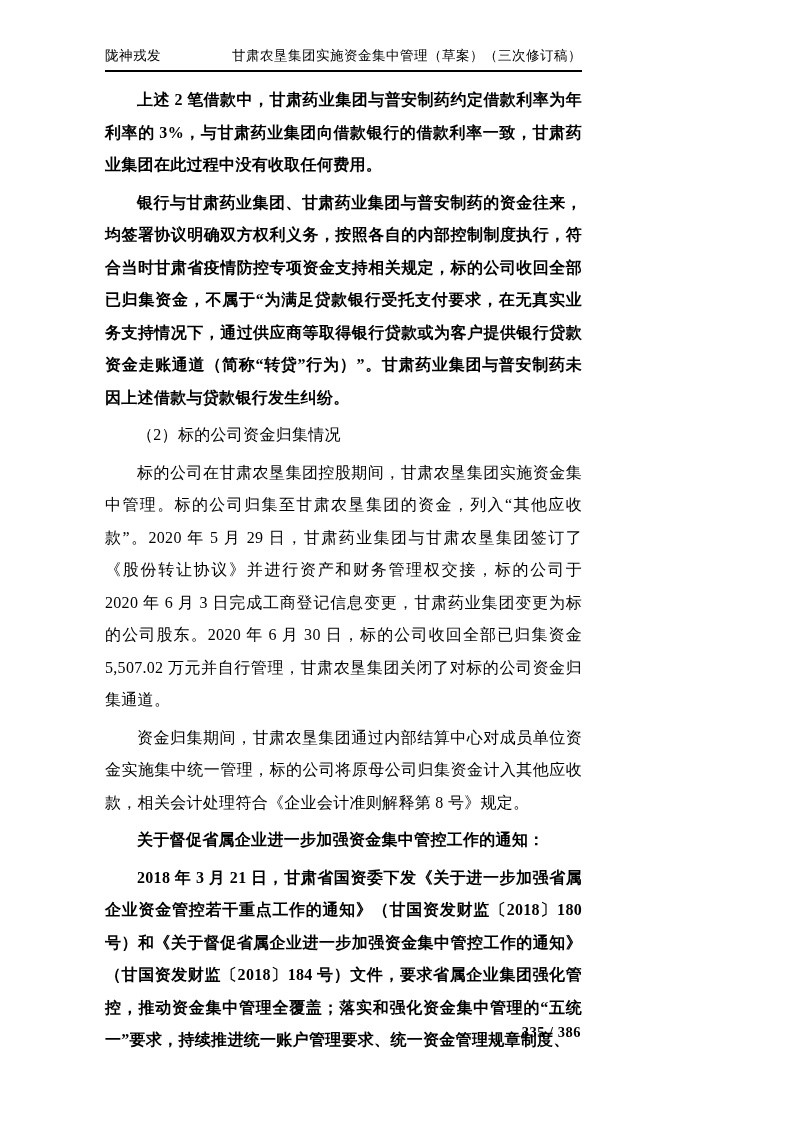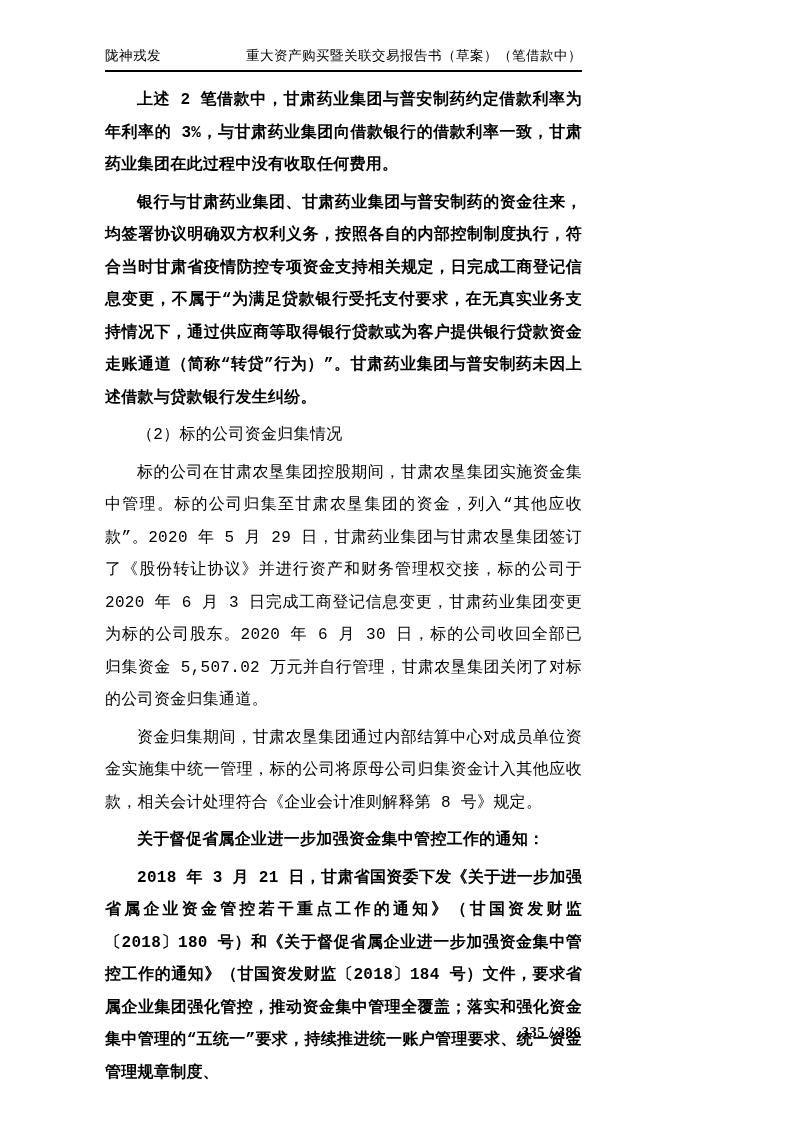--- a/index.html
+++ b/index.html
@@ -33,21 +33,20 @@
   }
   .doc-body {
     position: absolute;
     left: 105px;
     right: 104px;
     top: 84px;
     font-size: 16px;
     line-height: 32.5px;
     text-align: justify;
     letter-spacing: 0.3px;
-    font-family: Liberation Mono, monospace;
   }
   .doc-body p {
     margin: 0 0 5px 0;
     text-indent: 2em;
   }
   .doc-body p.bold {
     font-weight: bold;
   }
   .footer {
     position: absolute;
@@ -58,26 +57,26 @@
     letter-spacing: 0.5px;
   }
 </style>
 </head>
 <body>
 
 <div class="page">
 
   <div class="header">
     <span>陇神戎发</span>
-    <span>重大资产购买暨关联交易报告书（草案）（笔借款中）</span>
+    <span>甘肃农垦集团实施资金集中管理（草案）（三次修订稿）</span>
   </div>
 
   <div class="doc-body">
     <p class="bold">上述 2 笔借款中，甘肃药业集团与普安制药约定借款利率为年利率的 3%，与甘肃药业集团向借款银行的借款利率一致，甘肃药业集团在此过程中没有收取任何费用。</p>
-    <p class="bold">银行与甘肃药业集团、甘肃药业集团与普安制药的资金往来，均签署协议明确双方权利义务，按照各自的内部控制制度执行，符合当时甘肃省疫情防控专项资金支持相关规定，日完成工商登记信息变更，不属于“为满足贷款银行受托支付要求，在无真实业务支持情况下，通过供应商等取得银行贷款或为客户提供银行贷款资金走账通道（简称“转贷”行为）”。甘肃药业集团与普安制药未因上述借款与贷款银行发生纠纷。</p>
+    <p class="bold">银行与甘肃药业集团、甘肃药业集团与普安制药的资金往来，均签署协议明确双方权利义务，按照各自的内部控制制度执行，符合当时甘肃省疫情防控专项资金支持相关规定，标的公司收回全部已归集资金，不属于“为满足贷款银行受托支付要求，在无真实业务支持情况下，通过供应商等取得银行贷款或为客户提供银行贷款资金走账通道（简称“转贷”行为）”。甘肃药业集团与普安制药未因上述借款与贷款银行发生纠纷。</p>
     <p class="regular">（2）标的公司资金归集情况</p>
     <p class="regular">标的公司在甘肃农垦集团控股期间，甘肃农垦集团实施资金集中管理。标的公司归集至甘肃农垦集团的资金，列入“其他应收款”。2020 年 5 月 29 日，甘肃药业集团与甘肃农垦集团签订了《股份转让协议》并进行资产和财务管理权交接，标的公司于 2020 年 6 月 3 日完成工商登记信息变更，甘肃药业集团变更为标的公司股东。2020 年 6 月 30 日，标的公司收回全部已归集资金 5,507.02 万元并自行管理，甘肃农垦集团关闭了对标的公司资金归集通道。</p>
     <p class="regular">资金归集期间，甘肃农垦集团通过内部结算中心对成员单位资金实施集中统一管理，标的公司将原母公司归集资金计入其他应收款，相关会计处理符合《企业会计准则解释第 8 号》规定。</p>
     <p class="bold">关于督促省属企业进一步加强资金集中管控工作的通知：</p>
     <p class="bold">2018 年 3 月 21 日，甘肃省国资委下发《关于进一步加强省属企业资金管控若干重点工作的通知》（甘国资发财监〔2018〕180 号）和《关于督促省属企业进一步加强资金集中管控工作的通知》（甘国资发财监〔2018〕184 号）文件，要求省属企业集团强化管控，推动资金集中管理全覆盖；落实和强化资金集中管理的“五统一”要求，持续推进统一账户管理要求、统一资金管理规章制度、</p>
   </div>
 
   <div class="footer">
     <span>335 / 386</span>
   </div>

